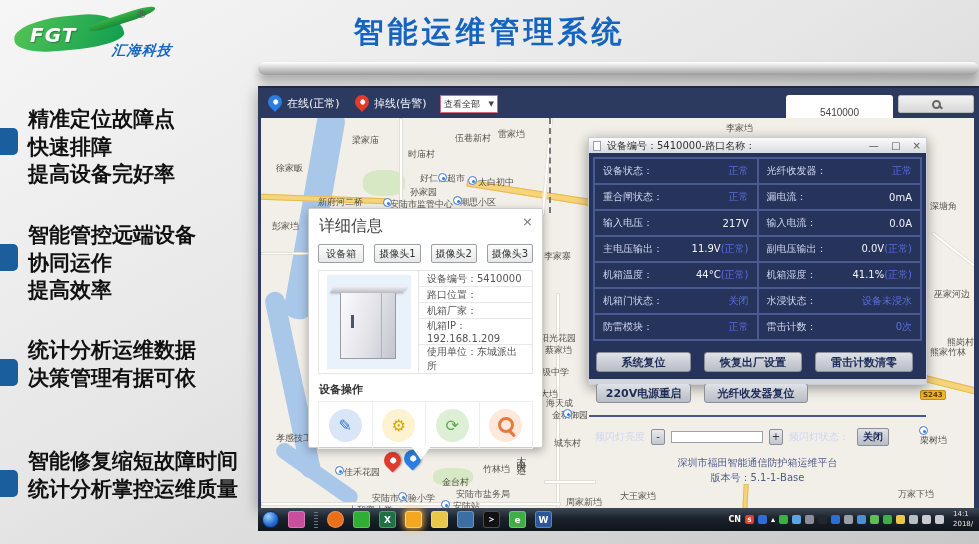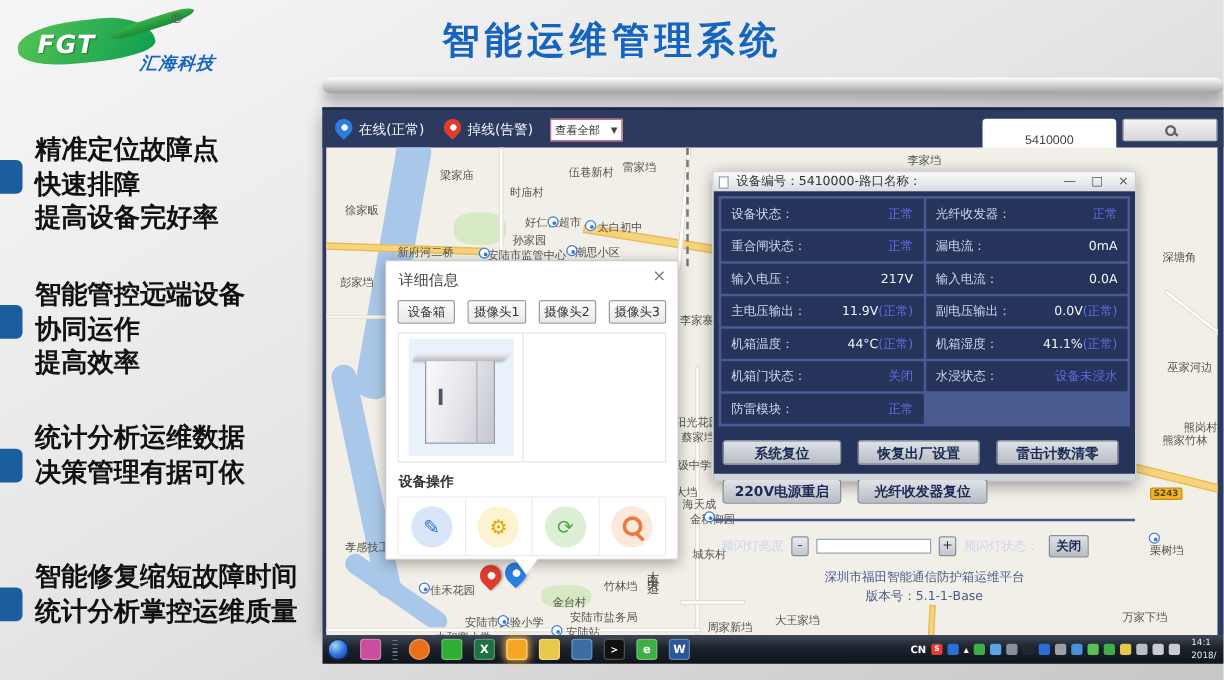--- a/index.html
+++ b/index.html
@@ -78,21 +78,21 @@
   .map-pin{position:absolute;width:17px;height:17px;border-radius:50% 50% 50% 0;
        transform:rotate(-45deg);z-index:4;box-shadow:1px 1px 2px rgba(0,0,0,.3)}
   .map-pin::after{content:"";position:absolute;width:6px;height:6px;background:#fff;border-radius:50%;left:5.5px;top:5.5px}
   .map-pin.online{background:#2a7de1}.map-pin.offline{background:#e03c2e}
 
   
   .popup{position:absolute;left:47px;top:90px;width:235px;height:240px;background:#fff;
        border:1px solid #ccc;border-radius:2px;z-index:5;box-shadow:0 3px 10px rgba(0,0,0,.3)}
   .popup-tail{position:absolute;left:102px;bottom:-13px;width:0;height:0;
        border-left:10px solid transparent;border-right:10px solid transparent;border-top:14px solid #fff}
-  .popup-head{padding:7px 10px 4px;font-size:12px;color:#444}
+  .popup-head{padding:7px 10px 4px;font-size:16px;color:#444}
   .popup-close{position:absolute;right:9px;top:5px;font-size:13px;color:#777;cursor:pointer}
   .tabs{display:flex;gap:10px;padding:3px 9px 7px}
   .tab{flex:1;height:19px;font-size:10px;color:#333;background:linear-gradient(#fcfcfc,#e8e8e8);
        border:1px solid #9aa0a8;border-radius:2px;display:flex;align-items:center;justify-content:center}
   .popup-content{margin:0 9px;border:1px solid #e5e5e5;display:flex;height:104px}
   .cab-cell{width:100px;border-right:1px solid #e5e5e5;display:flex;align-items:center;justify-content:center}
   .cab{position:relative;width:84px;height:94px;background:#e9f2fb}
   .cab-lid{position:absolute;left:5px;top:11px;width:73px;height:7px;transform:skewX(-35deg);
        background:linear-gradient(#f4f4f7,#b9b9c2);box-shadow:1px 1px 2px rgba(0,0,0,.2)}
   .cab-box{position:absolute;left:13px;top:18px;width:56px;height:66px;border:1px solid #9a9aa6;border-top:none;
@@ -112,21 +112,21 @@
   .op-edit .circ{background:#d9e6f8;color:#3a76d2}
   .op-config .circ{background:#fdf3d0;color:#e0a400}
   .op-refresh .circ{background:#ddefd5;color:#58a84a}
   .op-search .circ{background:#fde8dc;color:#e87a40}
   .op-search .circ::before{content:"";position:absolute;left:9px;top:8px;width:10px;height:10px;
        border:3px solid #e87a40;border-radius:50%}
   .op-search .circ::after{content:"";position:absolute;right:6px;bottom:7px;width:8px;height:3px;
        background:#e87a40;transform:rotate(45deg);border-radius:1px}
 
   
-  .panel{position:absolute;left:309px;top:19px;width:339px;height:248px;background:#fff;
+  .panel{position:absolute;left:327px;top:19px;width:339px;height:248px;background:#fff;
        border:1px solid #c8ccd4;z-index:6;box-shadow:0 3px 12px rgba(0,0,0,.4)}
   .panel-titlebar{position:relative;height:15px;background:linear-gradient(#fbfbfb,#d8dbe0);
        font-size:10px;color:#333;line-height:15px;padding-left:18px}
   .doc-icon{position:absolute;left:4px;top:3px;width:8px;height:10px;background:#fff;border:1px solid #98a0ac}
   .win-ctrls{position:absolute;right:5px;top:0;font-size:10px;color:#555}
   .win-ctrls span{margin-left:9px;cursor:pointer}
   .panel-body{position:absolute;left:0;right:0;top:15px;bottom:0;background:#26335a;padding:4px 4px 0}
   .cells{display:grid;grid-template-columns:1fr 1fr;gap:2px;background:#4a5b92;border:2px solid #4a5b92}
   .cell{background:#26335a;display:flex;justify-content:space-between;align-items:center;
        padding:5px 8px;font-size:10px}
@@ -319,20 +319,28 @@
             <div class="tab">摄像头2</div>
             <div class="tab">摄像头3</div>
           </div>
         <div class="popup-content">
           <div class="cab-cell">
             <div class="cab">
               <div class="cab-lid"></div>
               <div class="cab-box"></div>
             </div>
           </div>
+          <div class="fields">
+
+          <div class="field">设备编号：5410000</div>
+              <div class="field">路口位置：</div>
+              <div class="field">机箱厂家：</div>
+              <div class="field">机箱IP：192.168.1.209</div>
+              <div class="field">使用单位：东城派出所</div>
+            </div>
         </div>
         <div class="ops-title">设备操作</div>
         <div class="ops">
 
         <div class="op-cell op-edit">
               <span class="circ">✎</span>
             </div>
             <div class="op-cell op-config">
               <span class="circ">⚙</span>
             </div>
@@ -403,20 +411,24 @@
                 <span class="lbl">机箱门状态：</span>
                 <span><span class="val"></span><span class="st">关闭</span></span>
               </div>
               <div class="cell">
                 <span class="lbl">水浸状态：</span>
                 <span><span class="val"></span><span class="st">设备未浸水</span></span>
               </div>
               <div class="cell">
                 <span class="lbl">防雷模块：</span>
                 <span><span class="val"></span><span class="st">正常</span></span>
+              </div>
+              <div class="cell">
+                <span class="lbl">雷击计数：</span>
+                <span><span class="val"></span><span class="st">0次</span></span>
               </div>
             </div>
           <div class="pbuttons">
 
           <div class="pbtn" style="width: 95px;">系统复位</div>
               <div class="pbtn" style="width: 98px;">恢复出厂设置</div>
               <div class="pbtn" style="width: 98px;">雷击计数清零</div>
               <div class="pbtn" style="width: 95px;">220V电源重启</div>
               <div class="pbtn" style="width: 104px;">光纤收发器复位</div>
             </div>

